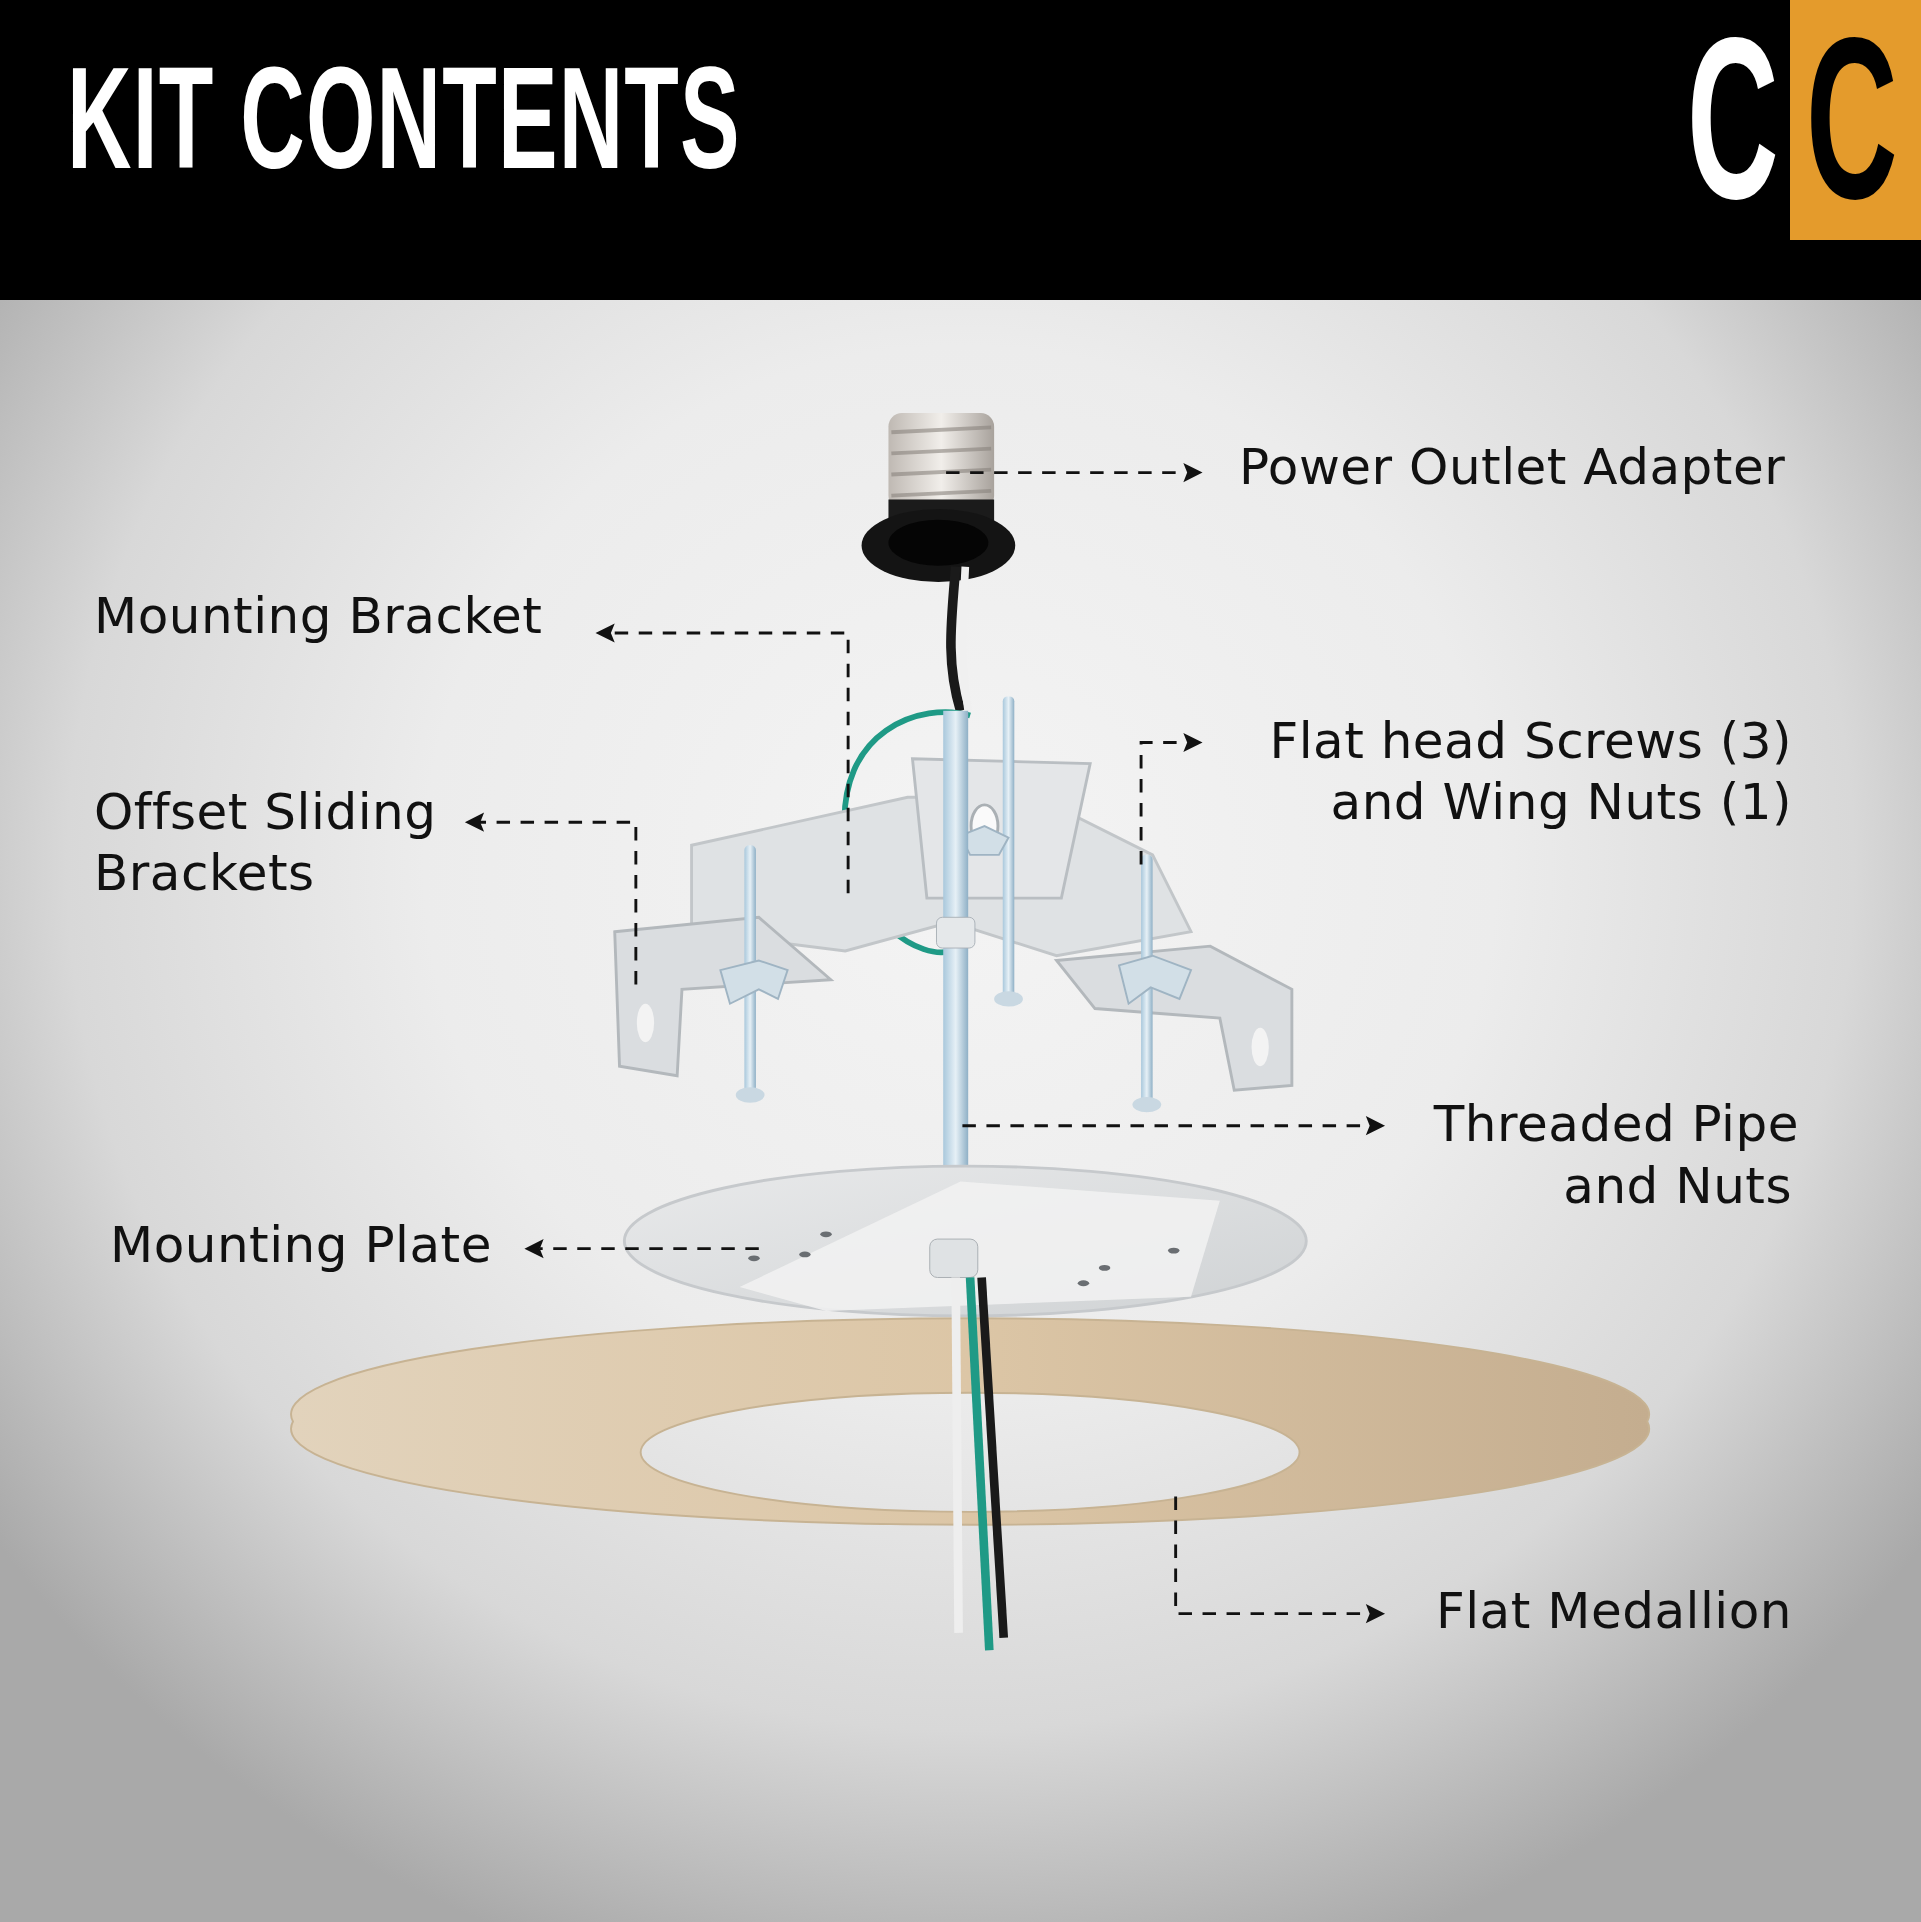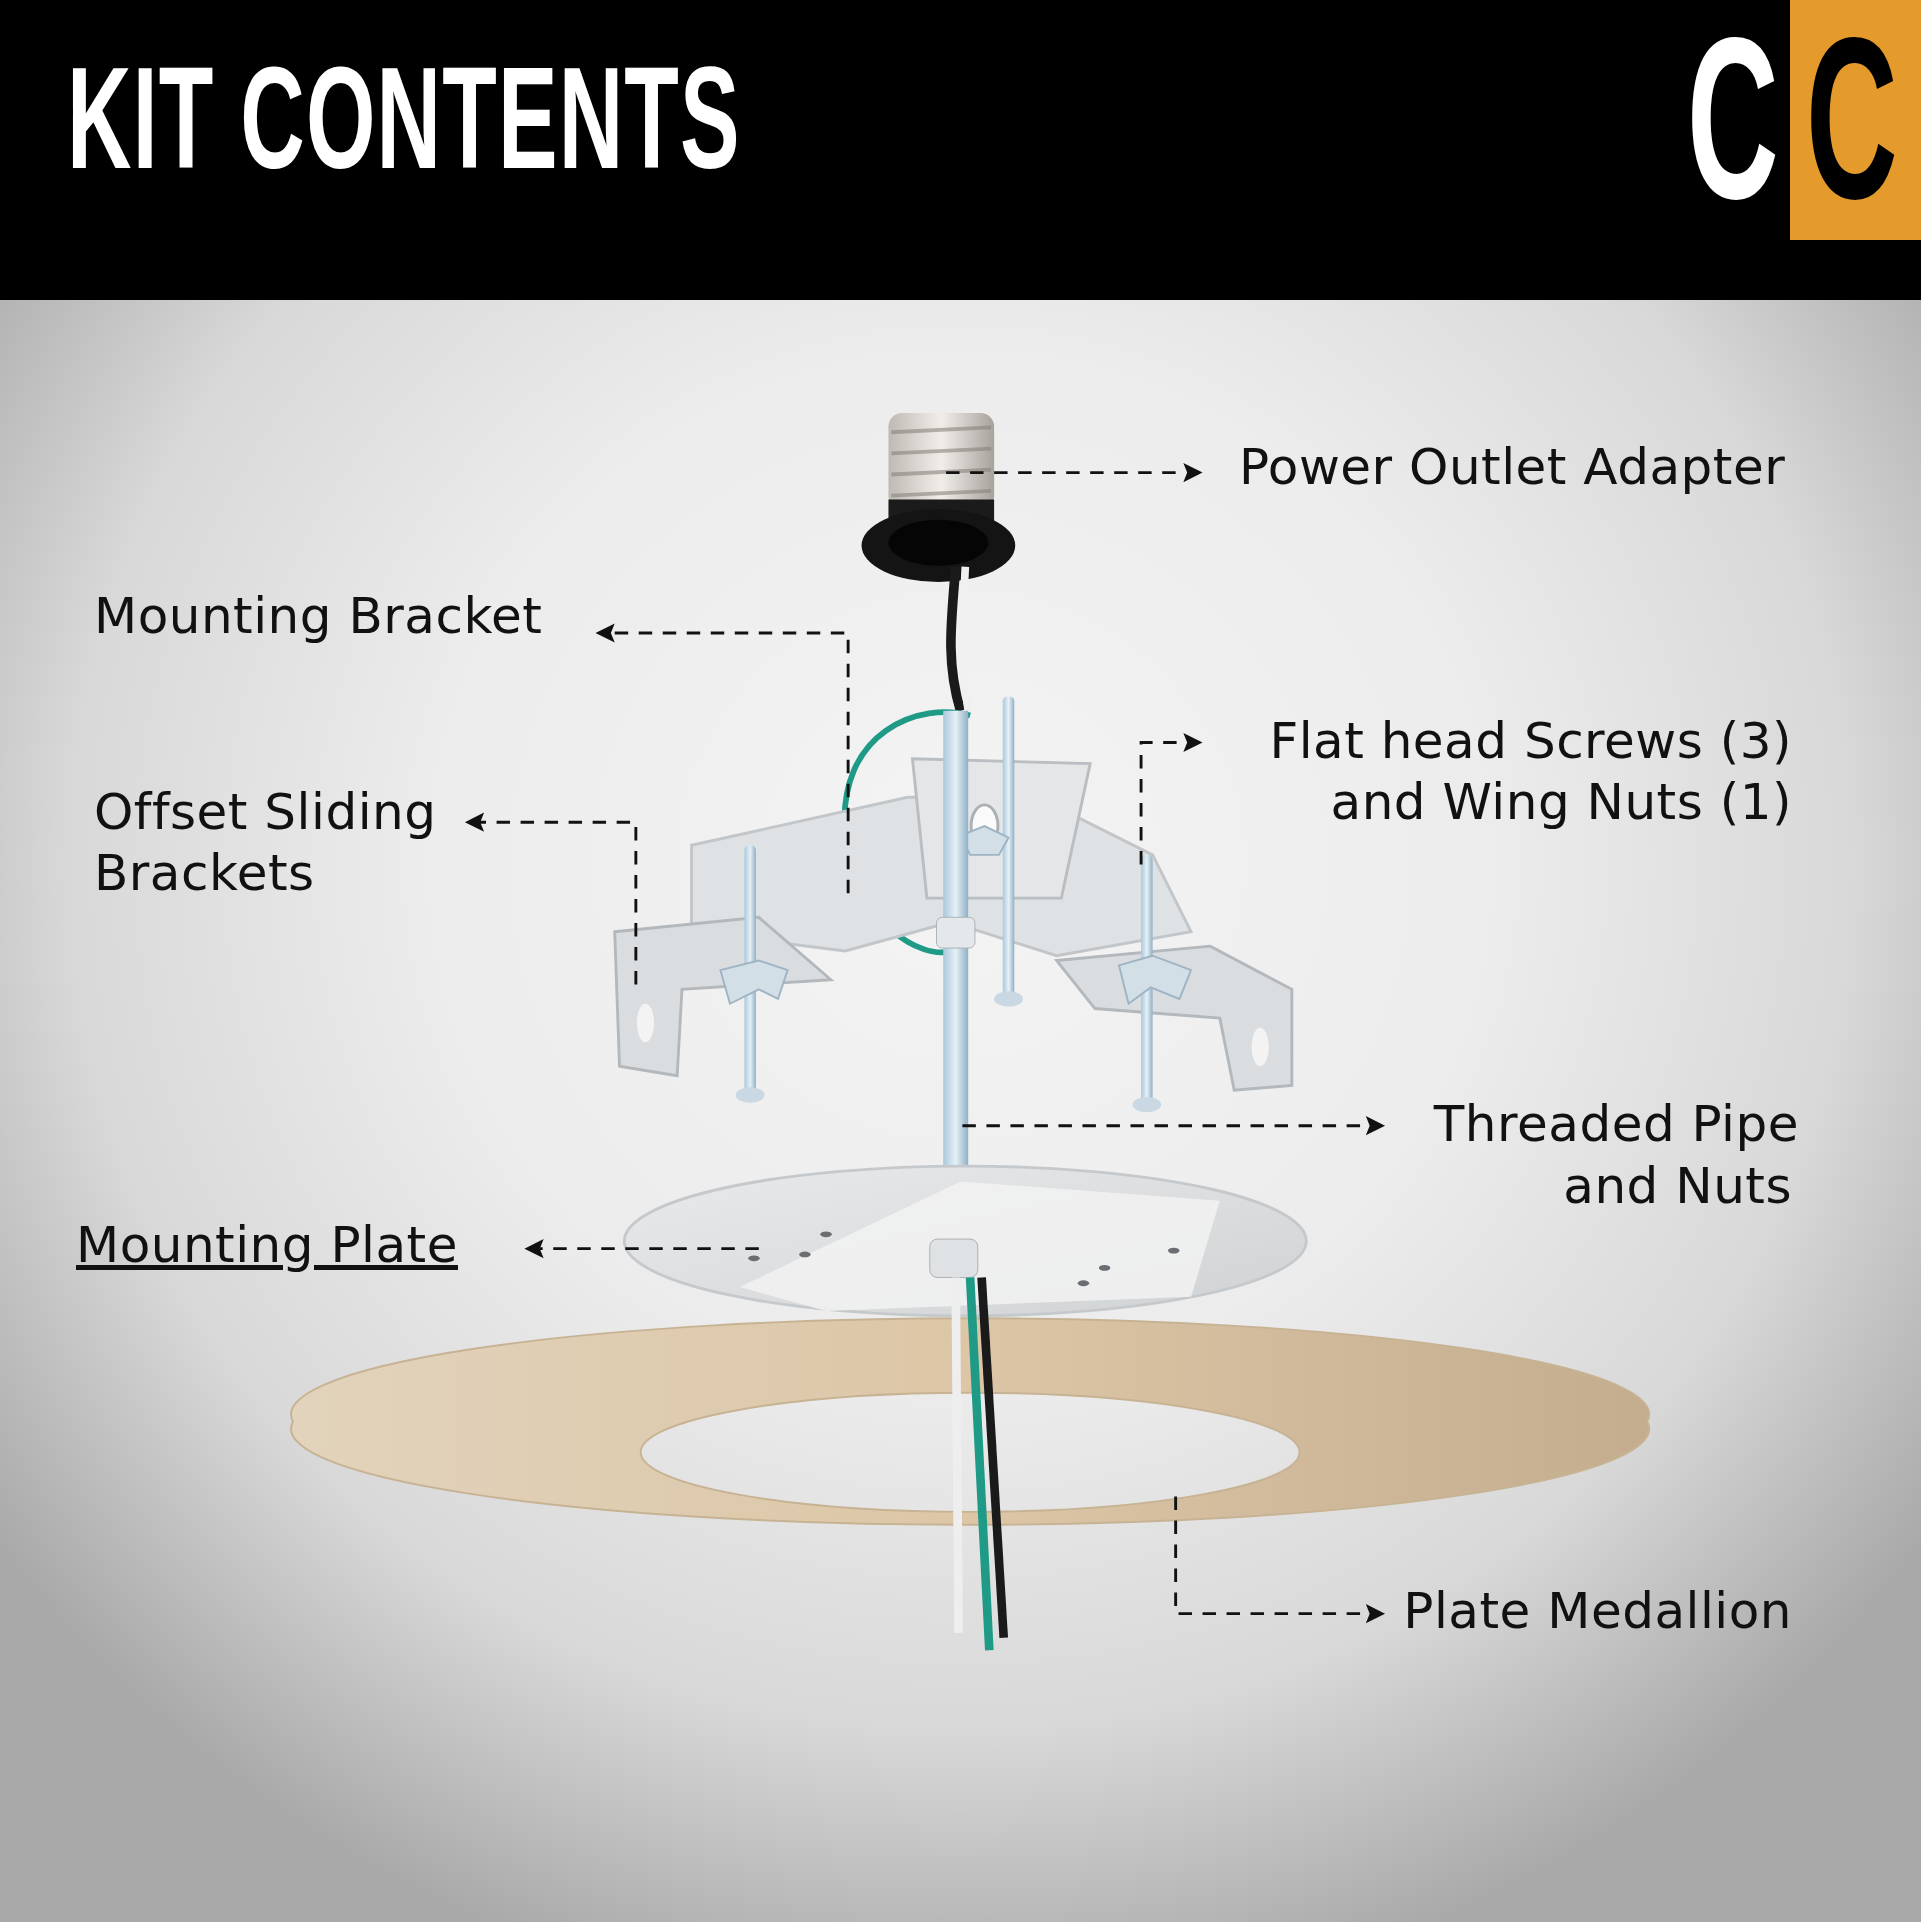--- a/index.html
+++ b/index.html
@@ -166,15 +166,15 @@
 </svg>
 
 <div class="label" style="left:1239px; top:437px;">Power Outlet Adapter</div>
 <div class="label" style="left:94px; top:586px;">Mounting Bracket</div>
 <div class="label" style="left:94px; top:782px;">Offset Sliding</div>
 <div class="label" style="left:94px; top:843px;">Brackets</div>
 <div class="label right" style="right:129px; top:711px;">Flat head Screws (3)</div>
 <div class="label right" style="right:129px; top:772px;">and Wing Nuts (1)</div>
 <div class="label right" style="right:122px; top:1094px;">Threaded Pipe</div>
 <div class="label right" style="right:129px; top:1156px;">and Nuts</div>
-<div class="label" style="left:76px; top:1215px;text-decoration:underline;">Mounting Plate</div>
-<div class="label right" style="right:129px; top:1581px;">Plate Medallion</div>
+<div class="label" style="left:110px; top:1215px;">Mounting Plate</div>
+<div class="label right" style="right:129px; top:1581px;">Flat Medallion</div>
 
 
 </body></html>

